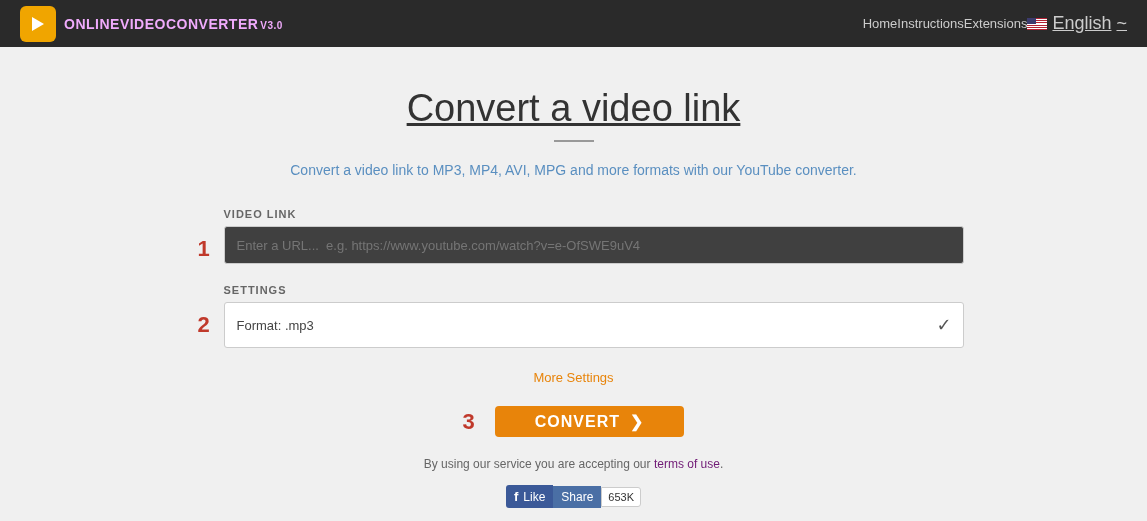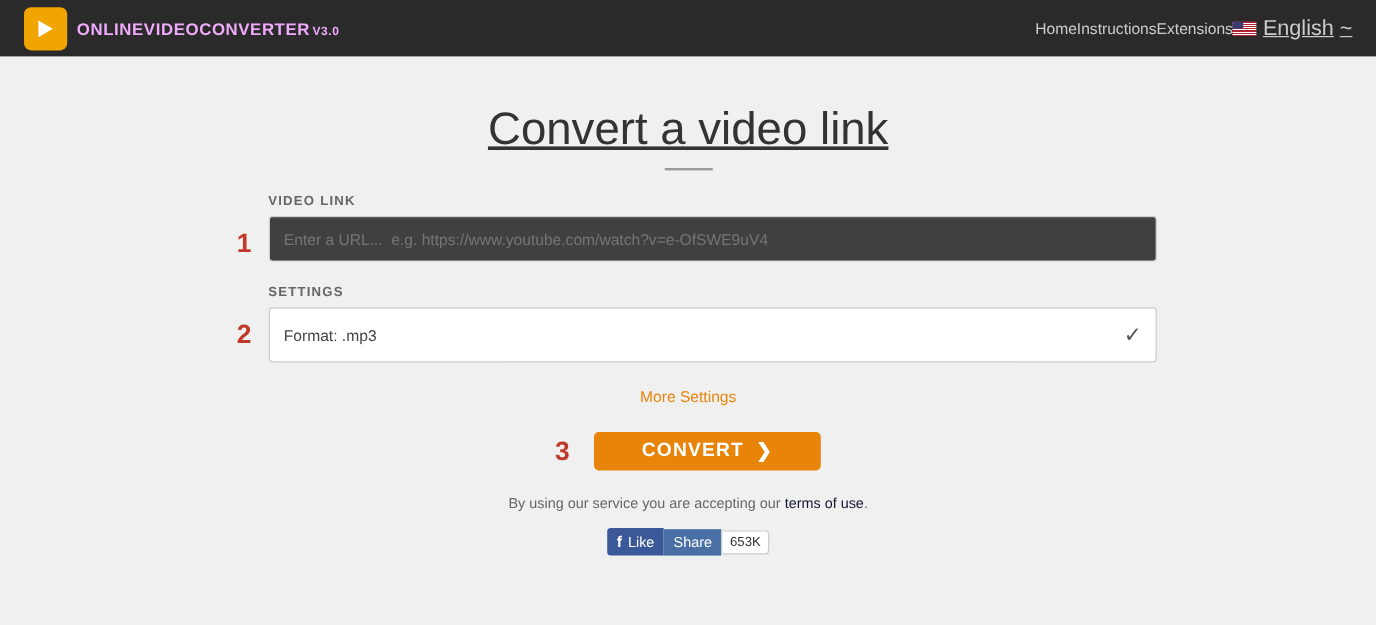--- a/index.html
+++ b/index.html
@@ -247,21 +247,21 @@
     }
 
     
     .terms-text {
       text-align: center;
       font-size: 12px;
       color: #666;
       margin-bottom: 14px;
     }
     .terms-text a {
-      color: #0f172a;
+      color: #701a75;
       text-decoration: none;
     }
 
     
     .fb-row {
       display: flex;
       align-items: center;
       gap: 0;
     }
     .fb-like {
@@ -315,20 +315,21 @@
       <div class="us-flag"></div>
       <span>English</span>
       <span> ~</span>
     </div>
   </nav>
 </header>
 
 <main class="main">
   <h1 class="page-title">Convert a video link</h1>
   <div class="title-divider"></div>
+  <p class="subtitle">Convert a video link to MP3, MP4, AVI, MPG and more formats with our YouTube converter.</p>
 
   <div class="form-area">
 
     <div class="form-row">
       <div class="step-number">1</div>
       <div class="field-group">
         <div class="field-label">VIDEO LINK</div>
         <input class="url-input" type="text" placeholder="Enter a URL...  e.g. https://www.youtube.com/watch?v=e-OfSWE9uV4" style="">
       </div>
     </div>

